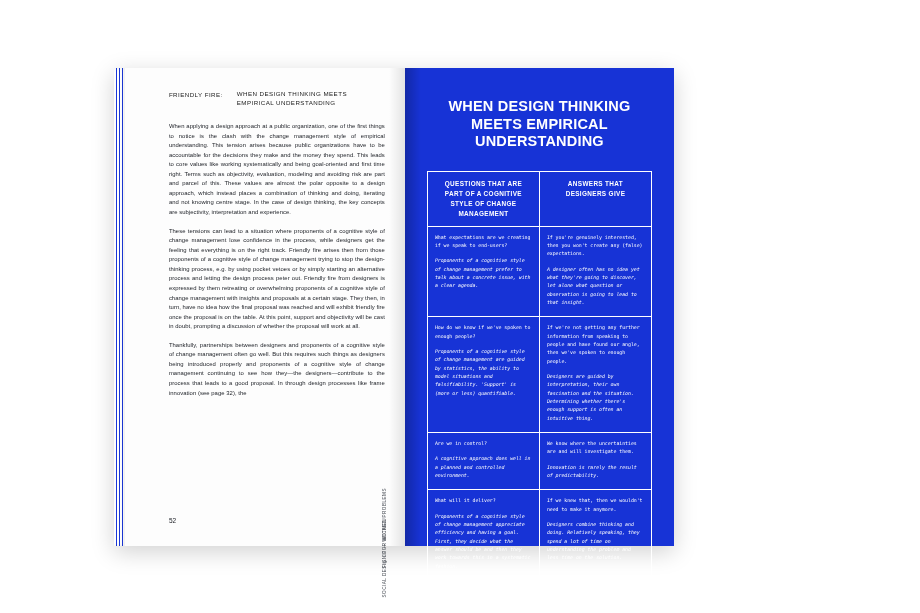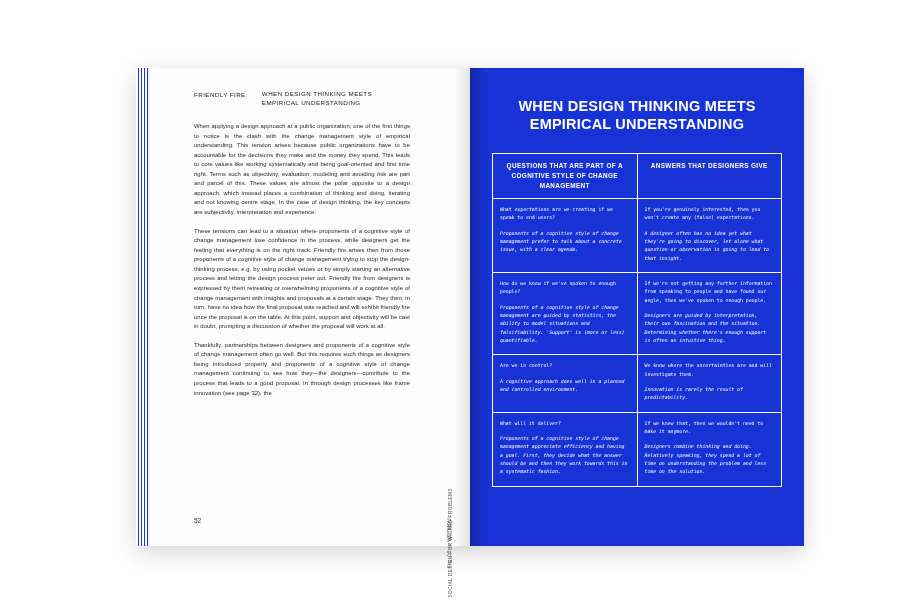--- a/index.html
+++ b/index.html
@@ -7,22 +7,22 @@
     width:920px;height:613px;
     background:#ffffff;
     font-family:"Liberation Sans", sans-serif;
     overflow:hidden;
   }
   .stage{position:relative;width:920px;height:613px;background:#ffffff;}
 
   
   .book{
     position:absolute;
-    left:136px;top:68px;
-    width:668px;height:478px;
+    left:114px;top:68px;
+    width:560px;height:478px;
     display:flex;
     box-shadow:0 6px 22px rgba(0,0,0,.18);
   }
 
   
   .spine-edges{
     width:14px;height:100%;
     background:
       linear-gradient(to right,
         #ffffff 0px,#ffffff 2px,

